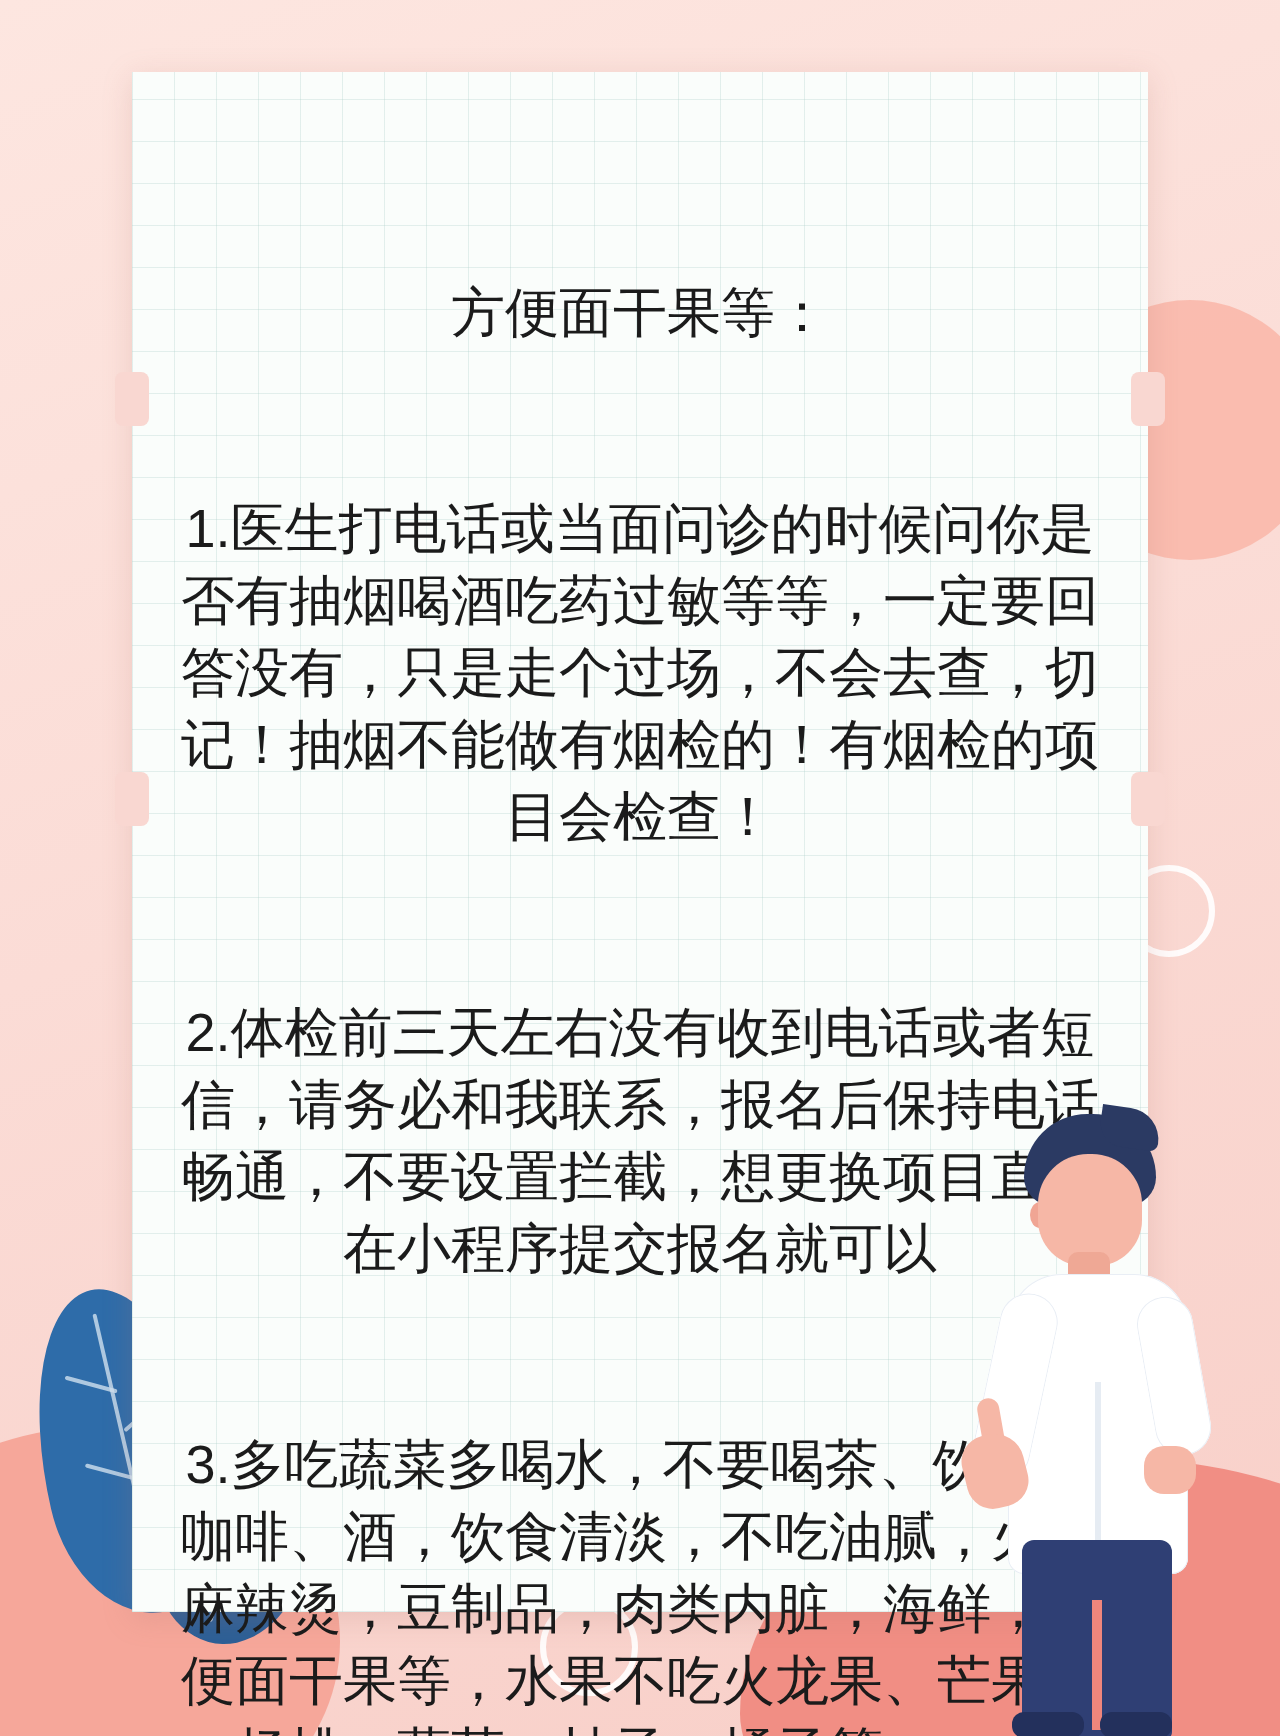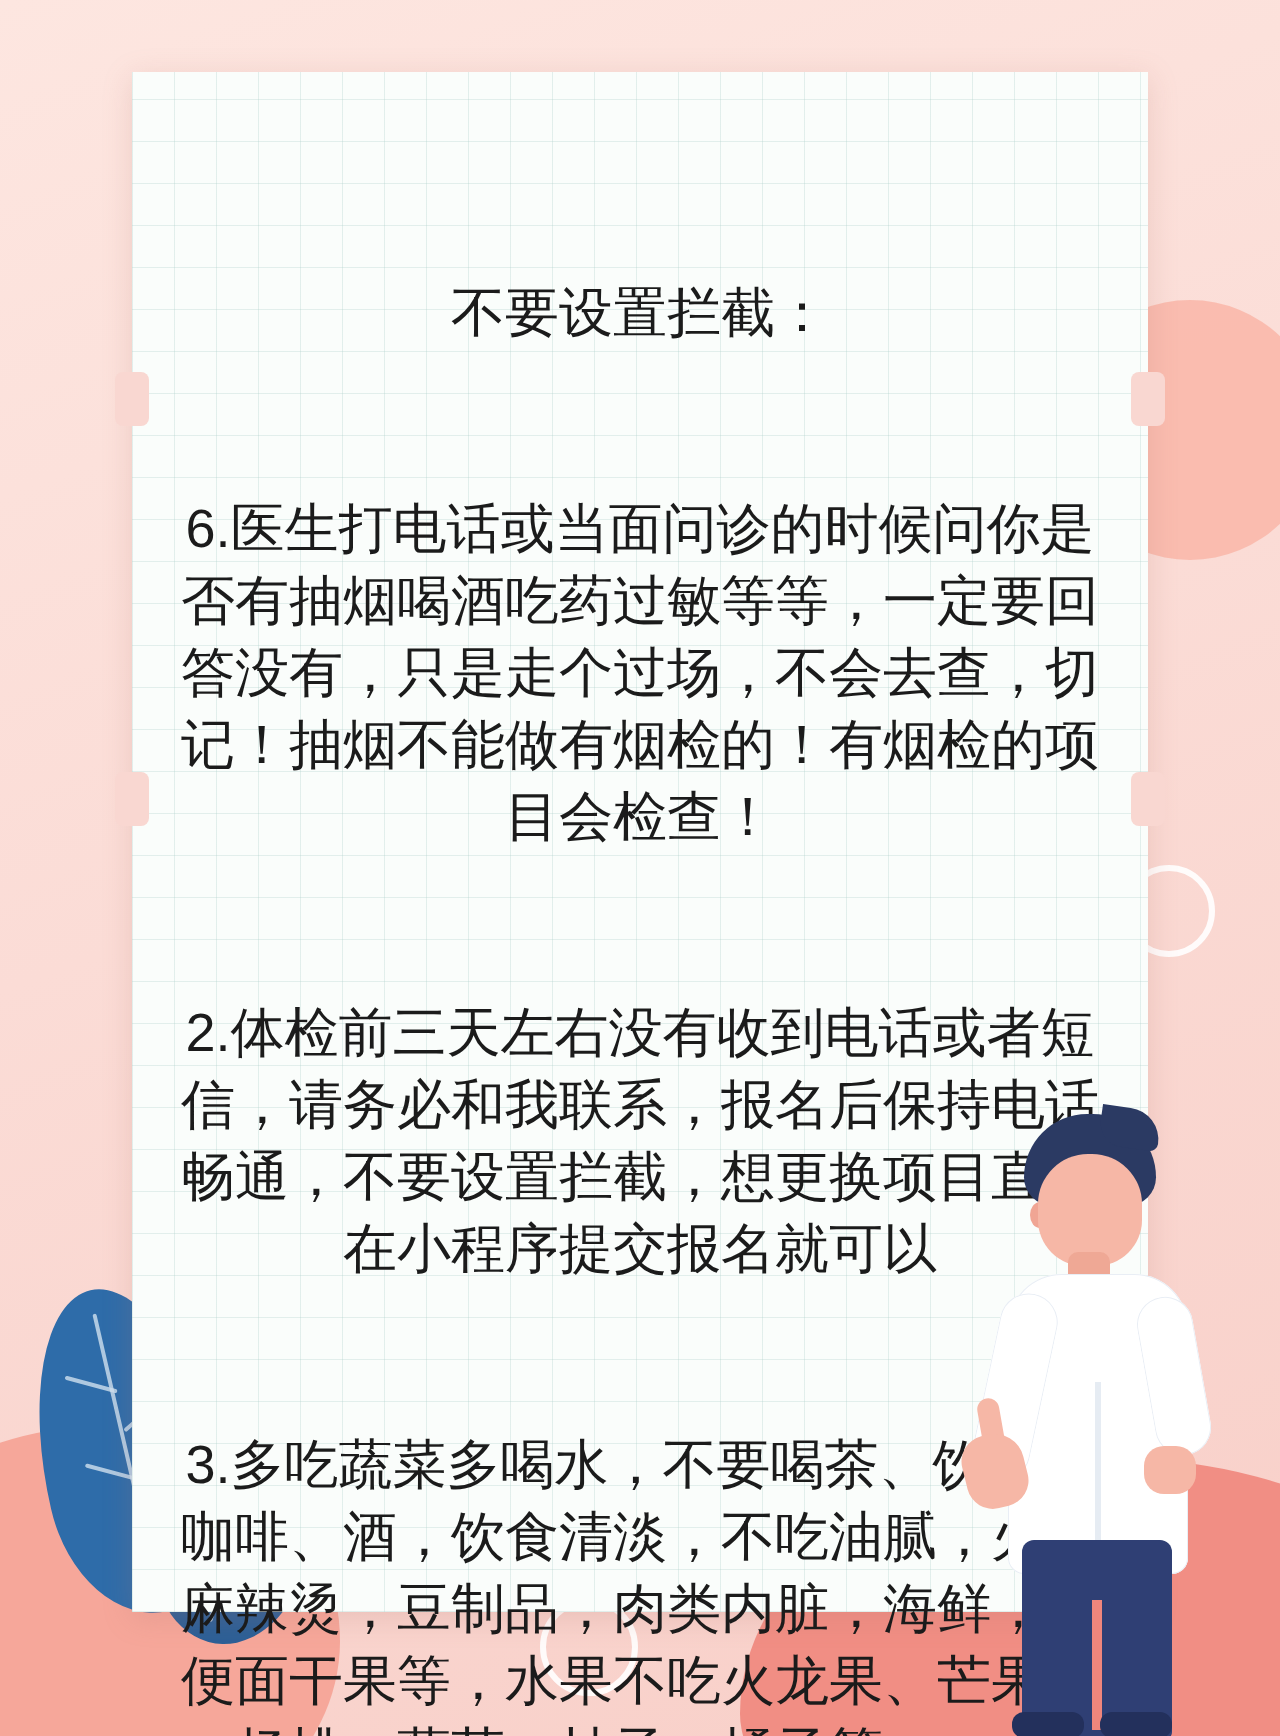--- a/index.html
+++ b/index.html
@@ -268,22 +268,22 @@
     <div class="vein" style="left:34px; top:170px; width:46px; height:4px; transform:rotate(30deg);"></div>
   </div>
 
   <div id="note-card">
     <div class="notch left n1"></div>
     <div class="notch left n2"></div>
     <div class="notch right n1"></div>
     <div class="notch right n2"></div>
 
     <div id="note-text">
-      <p class="para">不要设置拦截：</p>
-      <p class="para">6.医生打电话或当面问诊的时候问你是否有抽烟喝酒吃药过敏等等，一定要回答没有，只是走个过场，不会去查，切记！抽烟不能做有烟检的！有烟检的项目会检查！</p>
+      <p class="para">方便面干果等：</p>
+      <p class="para">1.医生打电话或当面问诊的时候问你是否有抽烟喝酒吃药过敏等等，一定要回答没有，只是走个过场，不会去查，切记！抽烟不能做有烟检的！有烟检的项目会检查！</p>
       <p class="para">2.体检前三天左右没有收到电话或者短信，请务必和我联系，报名后保持电话畅通，不要设置拦截，想更换项目直接在小程序提交报名就可以</p>
       <p class="para">3.多吃蔬菜多喝水，不要喝茶、饮料、咖啡、酒，饮食清淡，不吃油腻，火锅麻辣烫，豆制品，肉类内脏，海鲜，方便面干果等，水果不吃火龙果、芒果、杨桃、葡萄、柚子、橘子等。。。</p>
       
     </div>
   </div>
 
   <div id="doctor">
     <div class="d hair"></div>
     <div class="d hair-tuft"></div>
     <div class="d ear"></div>

